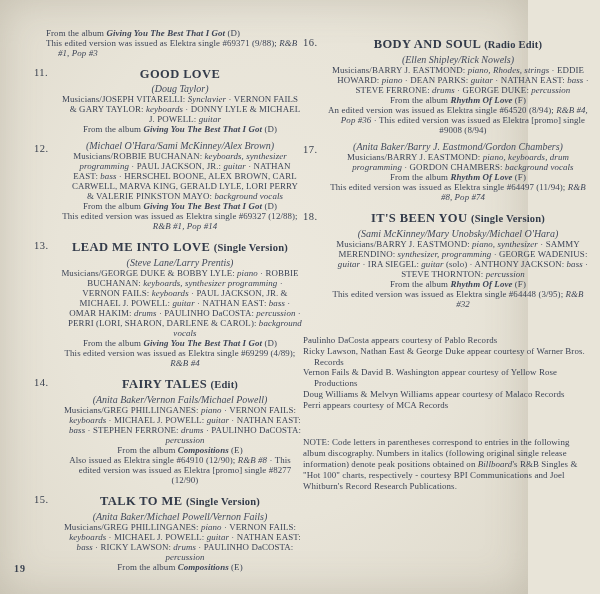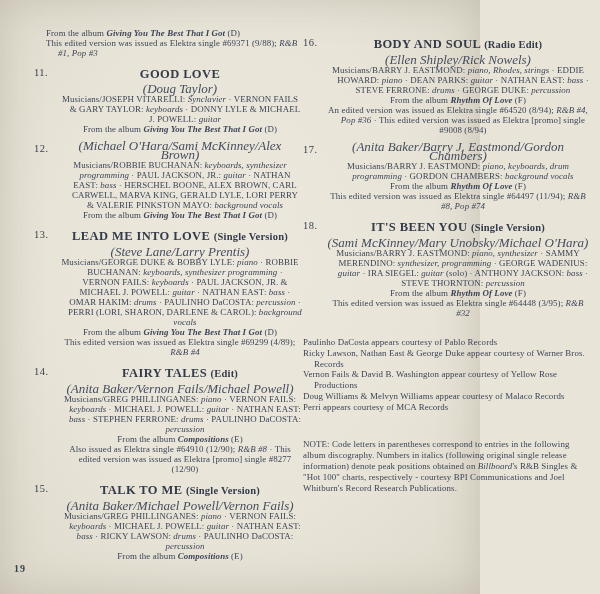--- a/index.html
+++ b/index.html
@@ -3,21 +3,21 @@
 <meta charset="utf-8">
 <style>
   html,body{margin:0;padding:0;}
   body{
     width:600px;height:594px;
     font-family:"Liberation Serif","DejaVu Serif",serif;
     background:#e8e4d8;
     overflow:hidden;
   }
   .page{
-    position:relative;width:480px;height:594px;
+    position:relative;width:528px;height:594px;
     background:radial-gradient(ellipse at 50% 45%, #ece8dd 0%, #e8e4d8 55%, #ded9cb 100%);
     color:#3d4557;
     box-shadow:inset 0 0 40px rgba(120,110,90,0.25);
   }
   .col{position:absolute;top:28px;}
   .col-left{left:34px;width:268px;}
   .col-right{left:303px;width:286px;}
   .cont{padding-left:12px;}
   .para{
     font-size:8.9px;line-height:10px;
@@ -25,24 +25,24 @@
     letter-spacing:0.1px;
   }
   .cont .para{padding-left:12px;text-indent:-12px;}
   .track{position:relative;padding-left:24px;margin-top:7px;text-align:center;}
   .num{
     position:absolute;left:0;top:2px;
     font-size:10.5px;letter-spacing:0.5px;color:#39414f;
   }
   .title-line{font-size:12.5px;line-height:18px;font-weight:bold;color:#333b4a;letter-spacing:0.4px;white-space:nowrap;}
   .title-sub{font-size:10.5px;letter-spacing:0.2px;}
-  .writers{font-size:13px;line-height:9px;font-style:italic;margin:1px 0 1px 0;color:#454d5e;}
+  .writers{font-size:10px;line-height:9px;font-style:italic;margin:1px 0 1px 0;color:#454d5e;}
   .s-i{font-style:italic;}
   .s-bi{font-weight:bold;font-style:italic;}
-  .courtesy{margin-top:19px;}
+  .courtesy{margin-top:26px;}
   .courtesy .para{padding-left:11px;text-indent:-11px;line-height:10.8px;}
   .note{margin-top:26px;}
   .note .para{padding-left:0;text-indent:0;line-height:11.2px;}
   .page-num{
     position:absolute;left:14px;top:563px;
     font-size:10px;font-weight:bold;letter-spacing:1px;color:#39414f;
   }
 </style>
 </head>
 <body>
@@ -59,20 +59,21 @@
           <div class="title-line"><span>GOOD LOVE</span></div>
           <div class="writers">(Doug Taylor)</div>
           <div class="para"><span>Musicians/JOSEPH VITARELLI: </span><span class="s-i">Synclavier</span><span> · VERNON FAILS &amp; GARY TAYLOR: </span><span class="s-i">keyboards</span><span> · DONNY LYLE &amp; MICHAEL J. POWELL: </span><span class="s-i">guitar</span></div>
           <div class="para"><span>From the album </span><span class="s-bi">Giving You The Best That I Got</span><span> (D)</span></div>
         </div>
         <div class="track">
           <span class="num">12.</span>
           <div class="writers">(Michael O'Hara/Sami McKinney/Alex Brown)</div>
           <div class="para"><span>Musicians/ROBBIE BUCHANAN: </span><span class="s-i">keyboards, synthesizer programming</span><span> · PAUL JACKSON, JR.: </span><span class="s-i">guitar</span><span> · NATHAN EAST: </span><span class="s-i">bass</span><span> · HERSCHEL BOONE, ALEX BROWN, CARL CARWELL, MARVA KING, GERALD LYLE, LORI PERRY &amp; VALERIE PINKSTON MAYO: </span><span class="s-i">background vocals</span></div>
           <div class="para"><span>From the album </span><span class="s-bi">Giving You The Best That I Got</span><span> (D)</span></div>
+          <div class="para"><span>This edited version was issued as Elektra single #69327 (12/88); </span><span class="s-i">R&amp;B #1, Pop #14</span></div>
         </div>
         <div class="track">
           <span class="num">13.</span>
           <div class="title-line"><span>LEAD ME INTO LOVE</span> <span class="title-sub">(Single Version)</span></div>
           <div class="writers">(Steve Lane/Larry Prentis)</div>
           <div class="para"><span>Musicians/GEORGE DUKE &amp; BOBBY LYLE: </span><span class="s-i">piano</span><span> · ROBBIE BUCHANAN: </span><span class="s-i">keyboards, synthesizer programming</span><span> · VERNON FAILS: </span><span class="s-i">keyboards</span><span> · PAUL JACKSON, JR. &amp; MICHAEL J. POWELL: </span><span class="s-i">guitar</span><span> · NATHAN EAST: </span><span class="s-i">bass</span><span> · OMAR HAKIM: </span><span class="s-i">drums</span><span> · PAULINHO DaCOSTA: </span><span class="s-i">percussion</span><span> · PERRI (LORI, SHARON, DARLENE &amp; CAROL): </span><span class="s-i">background vocals</span></div>
           <div class="para"><span>From the album </span><span class="s-bi">Giving You The Best That I Got</span><span> (D)</span></div>
           <div class="para"><span>This edited version was issued as Elektra single #69299 (4/89); </span><span class="s-i">R&amp;B #4</span></div>
         </div>
         <div class="track">

